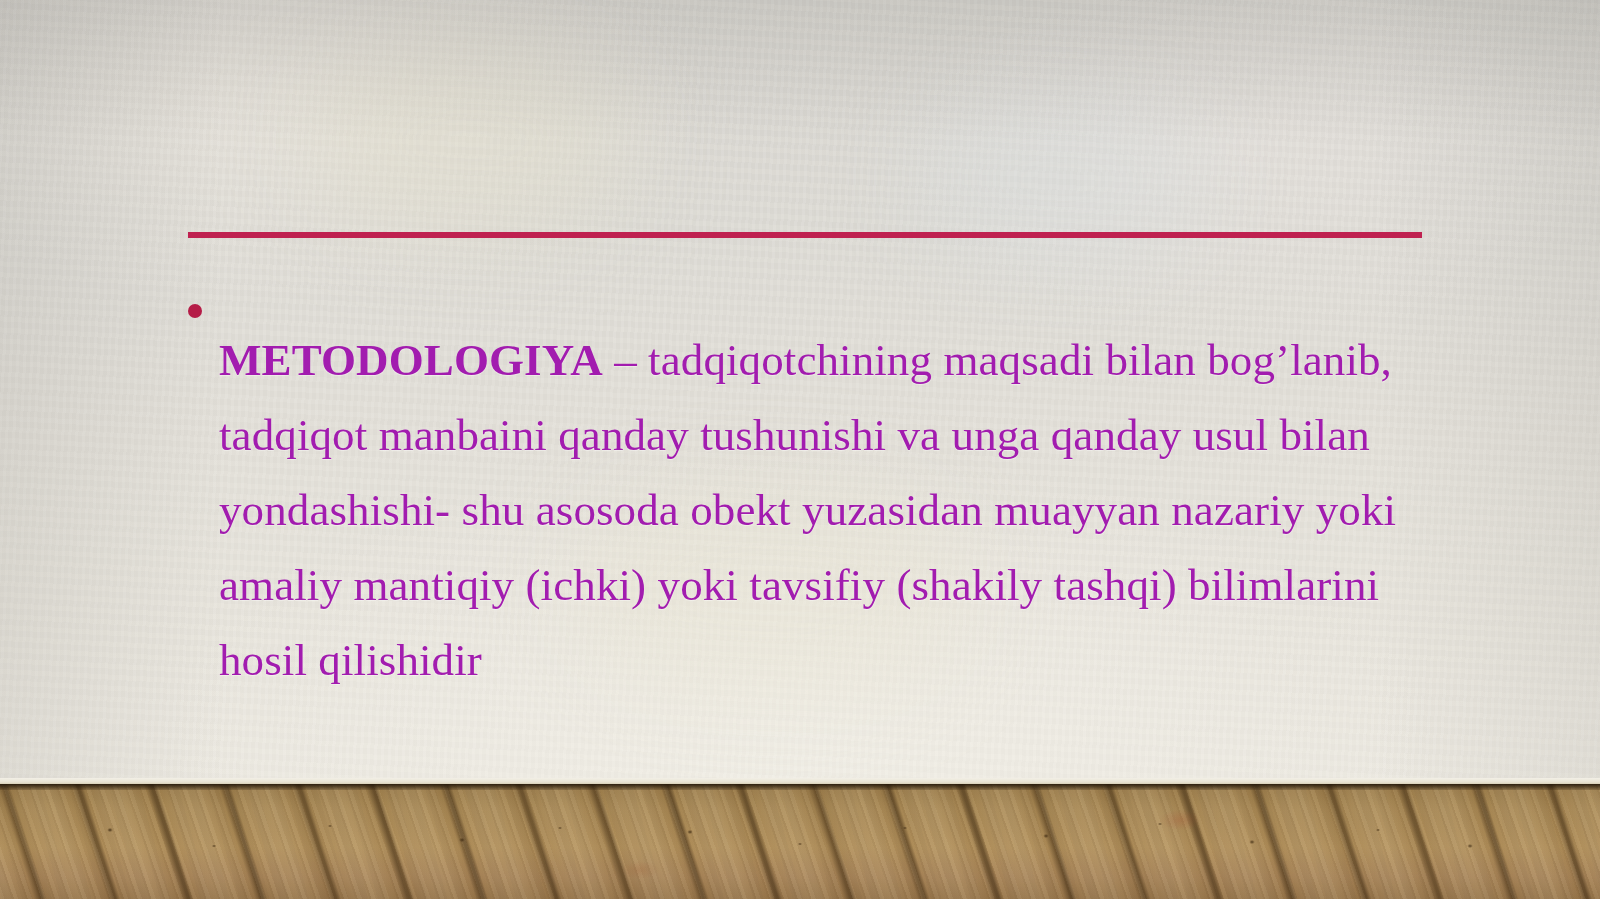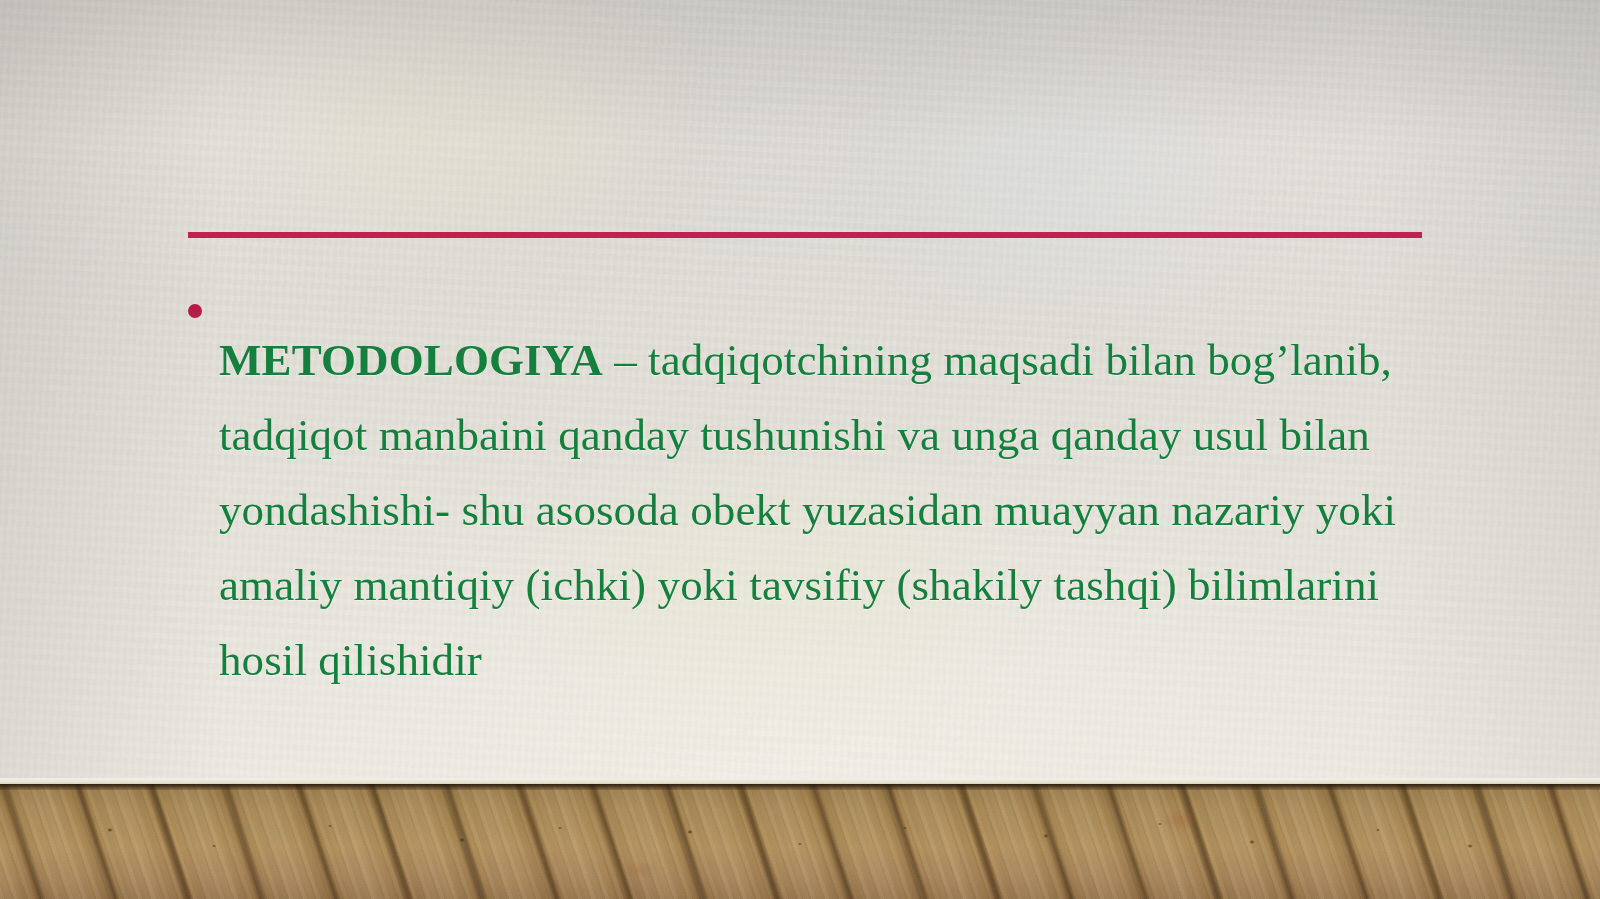--- a/index.html
+++ b/index.html
@@ -154,21 +154,21 @@
     width: 14px;
     height: 14px;
     border-radius: 50%;
     background: #b51c47;
     margin-top: 26px;
     margin-right: 17px;
   }
 
   .bullet-text {
     flex: 1 1 auto;
-    color: #15803d;
+    color: #a21caf;
     font-size: 45px;
     line-height: 75px;
     letter-spacing: 0.1px;
     text-shadow: 0 1px 1px rgba(255,255,255,0.45);
   }
 
   .bullet-text .lead {
     font-weight: bold;
   }
 </style>

